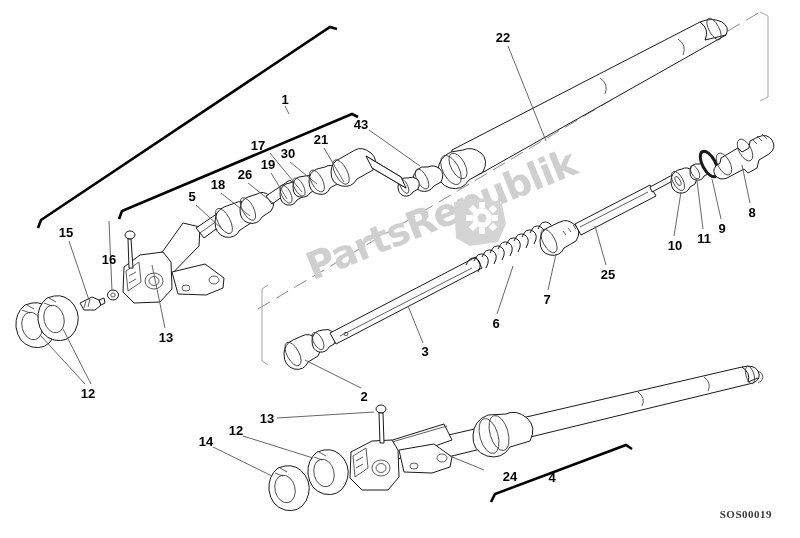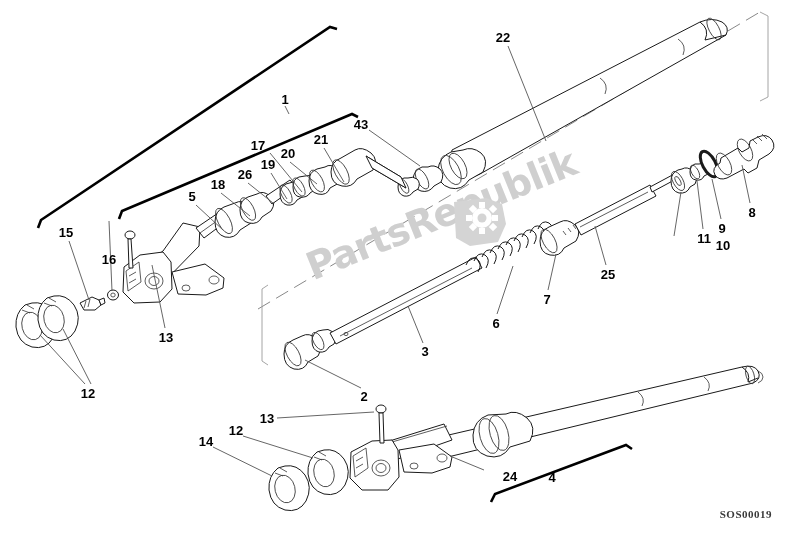--- a/index.html
+++ b/index.html
@@ -422,31 +422,31 @@
 
   <div class="callout" style="left:285px; top:99px;">1</div>
   <div class="callout" style="left:364px; top:396px;">2</div>
   <div class="callout" style="left:425px; top:351px;">3</div>
   <div class="callout" style="left:552px; top:477px;">4</div>
   <div class="callout" style="left:192px; top:196px;">5</div>
   <div class="callout" style="left:496px; top:323px;">6</div>
   <div class="callout" style="left:547px; top:299px;">7</div>
   <div class="callout" style="left:752px; top:212px;">8</div>
   <div class="callout" style="left:722px; top:228px;">9</div>
-  <div class="callout" style="left:675px; top:245px;margin-left:48px;">10</div>
+  <div class="callout" style="left:675px; top:245px;">10</div>
   <div class="callout" style="left:704px; top:238px;">11</div>
   <div class="callout" style="left:88px;  top:393px;">12</div>
   <div class="callout" style="left:166px; top:337px;">13</div>
   <div class="callout" style="left:206px; top:441px;">14</div>
   <div class="callout" style="left:66px;  top:232px;">15</div>
   <div class="callout" style="left:109px; top:212px;margin-top:47px;">16</div>
   <div class="callout" style="left:258px; top:145px;">17</div>
   <div class="callout" style="left:218px; top:184px;">18</div>
   <div class="callout" style="left:268px; top:164px;">19</div>
-  <div class="callout" style="left:288px; top:153px;">20</div>
+  <div class="callout" style="left:288px; top:153px;">30</div>
   <div class="callout" style="left:321px; top:139px;">21</div>
   <div class="callout" style="left:503px; top:37px;">22</div>
   <div class="callout" style="left:361px; top:124px;">43</div>
   <div class="callout" style="left:490px; top:476px;margin-left:20px;">24</div>
   <div class="callout" style="left:608px; top:274px;">25</div>
   <div class="callout" style="left:245px; top:174px;text-align:center;">26</div>
   <div class="callout" style="left:267px; top:418px;">13</div>
   <div class="callout" style="left:236px; top:430px;">12</div>
 
   <div id="footer-code">SOS00019</div>

